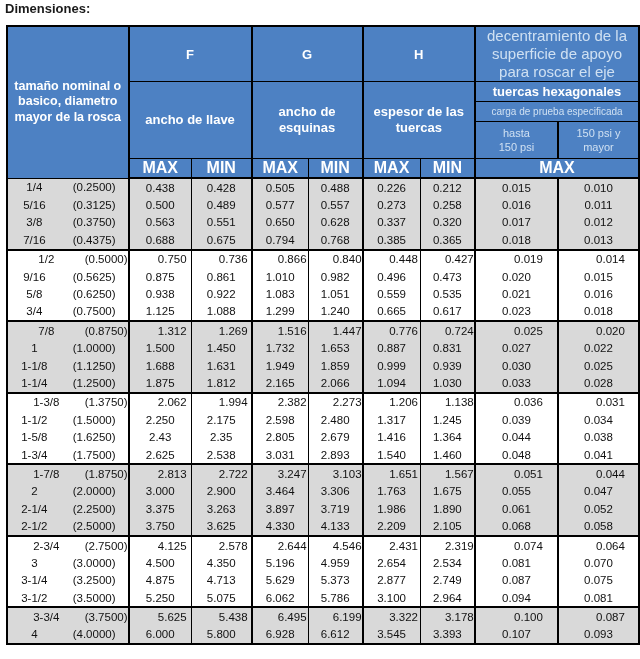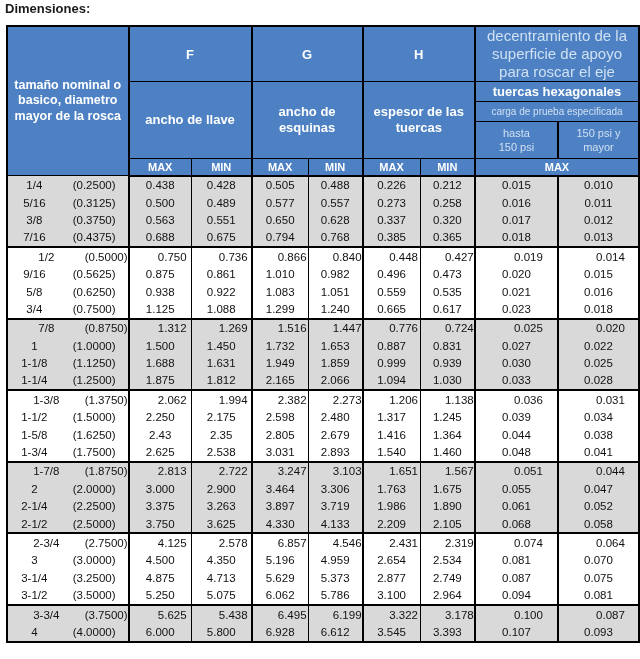--- a/index.html
+++ b/index.html
@@ -43,21 +43,21 @@
   }
   th.letter{font-size:13px;}
   th.big{font-size:13px;line-height:1.2;white-space:normal;padding:0 6px;}
   th.runout{
     font-weight:normal;font-size:15px;line-height:1.2;
     color:var(--pale);white-space:normal;padding:0 2px;
   }
   th.hex{font-size:13px;margin-top:24px;}
   th.proof{font-weight:normal;font-size:10px;color:var(--pale);}
   th.pale2{font-weight:normal;font-size:11px;line-height:1.3;color:var(--pale);}
-  tr.h5 th{font-size:11px;border-bottom:2px solid var(--border);}
+  tr.h5 th{font-size:16px;border-bottom:2px solid var(--border);}
   .bl2{border-left:2px solid var(--border) !important;}
   
   tr.data td{
     height:17.4px;font-size:11.5px;color:#111;
     border:0 solid var(--border);border-left-width:1px;
     background:#fff;
   }
   tr.data td:first-child{border-left-width:0;}
   tr.data td.dec{border-left-width:0;}
   tr.data td.major{border-left-width:2px;}
@@ -358,21 +358,21 @@
         <td class="major">2.209</td>
         <td>2.105</td>
         <td class="major">0.068</td>
         <td class="major">0.058</td>
       </tr>
       <tr class="data group-start">
         <td>2-3/4</td>
         <td class="dec">(2.7500)</td>
         <td class="major">4.125</td>
         <td>2.578</td>
-        <td class="major">6.857</td>
+        <td class="major">2.644</td>
         <td>4.546</td>
         <td class="major">2.431</td>
         <td>2.319</td>
         <td class="major">0.074</td>
         <td class="major">0.064</td>
       </tr>
       <tr class="data">
         <td>3</td>
         <td class="dec">(3.0000)</td>
         <td class="major">4.500</td>

